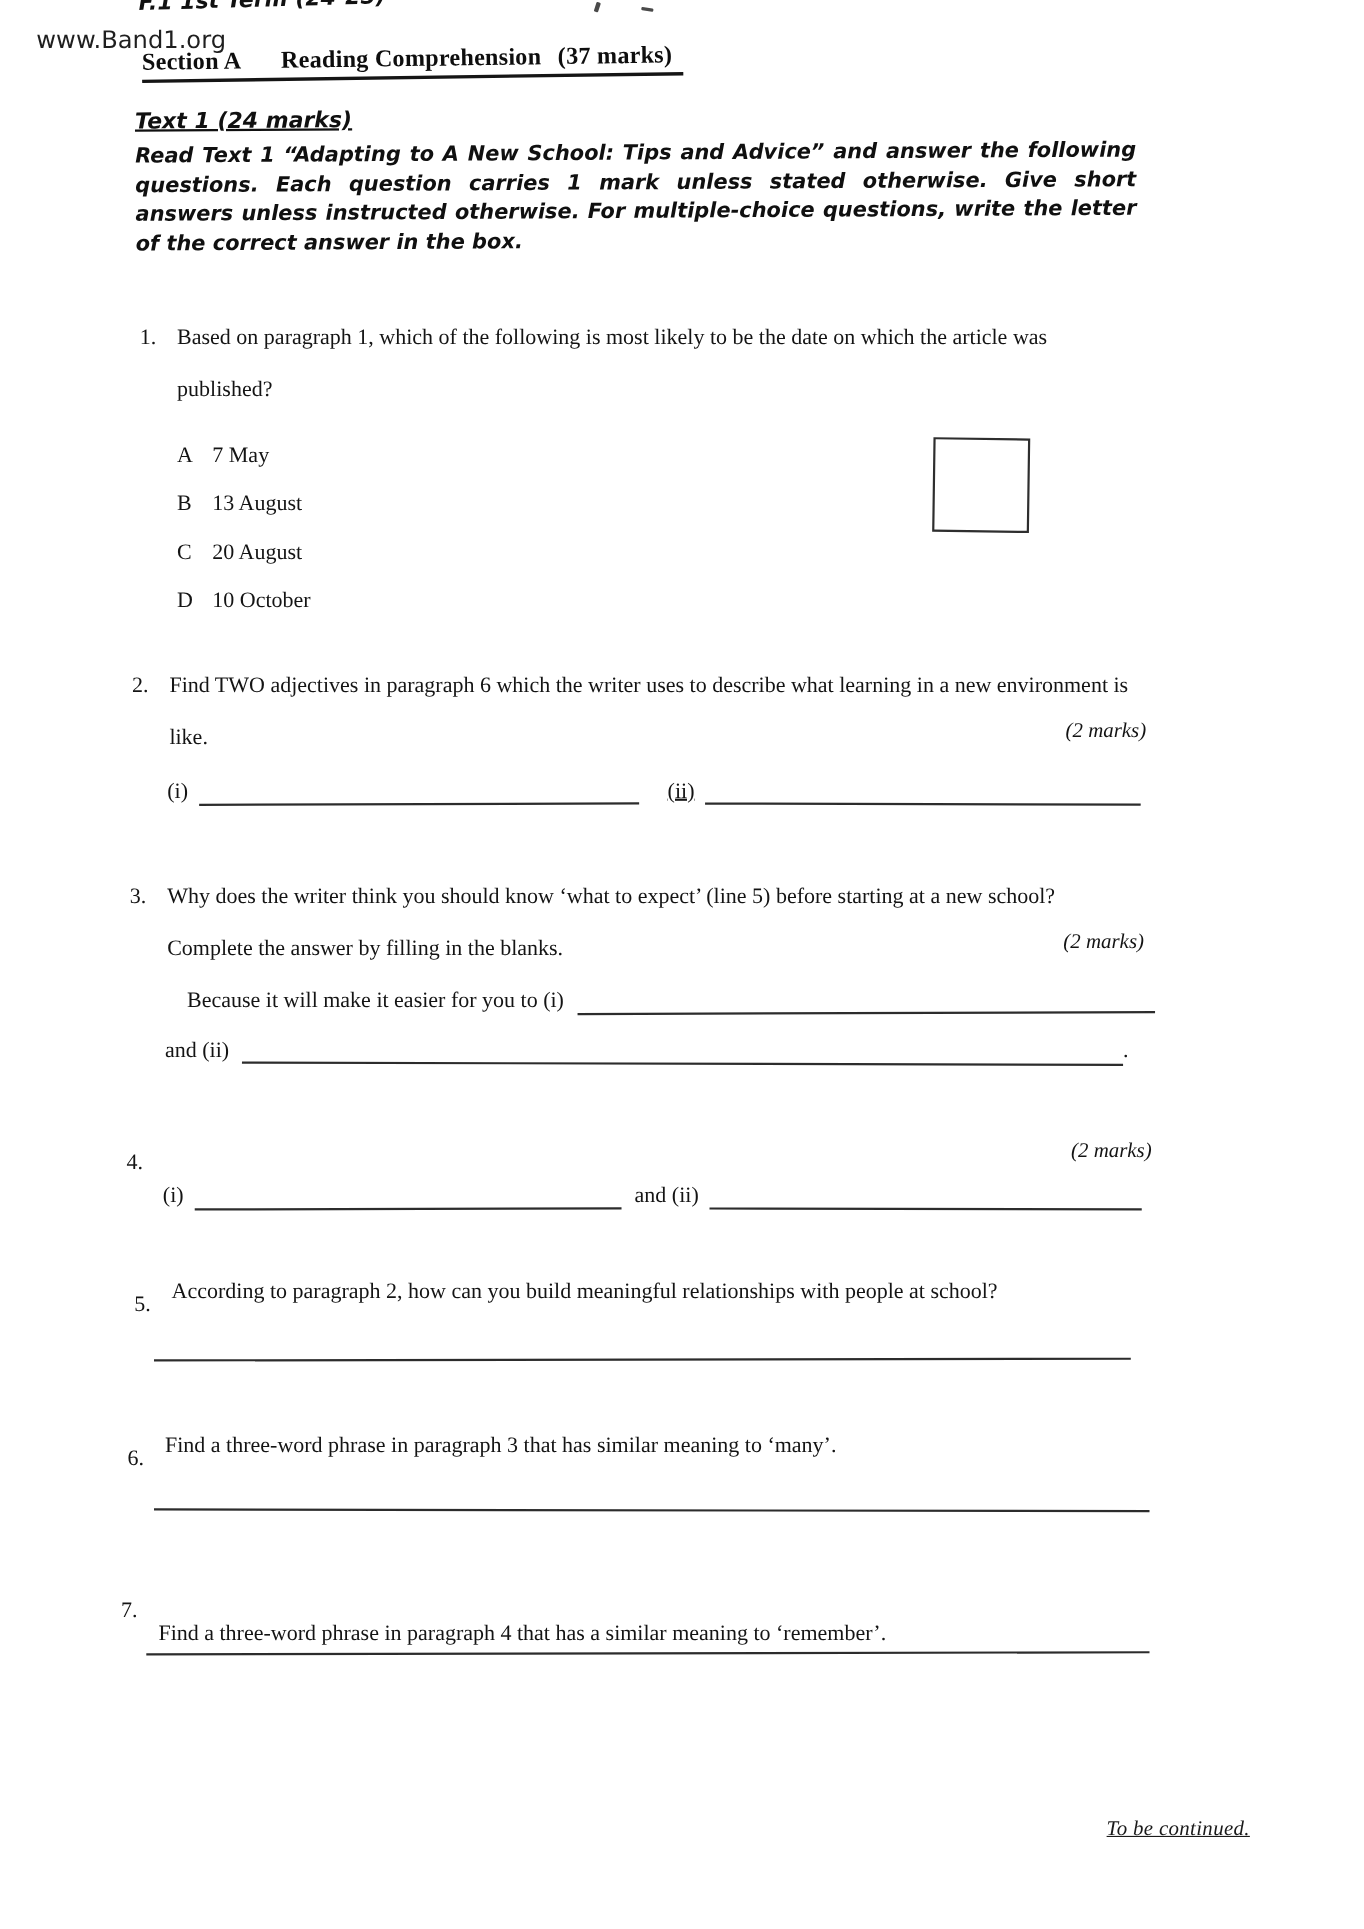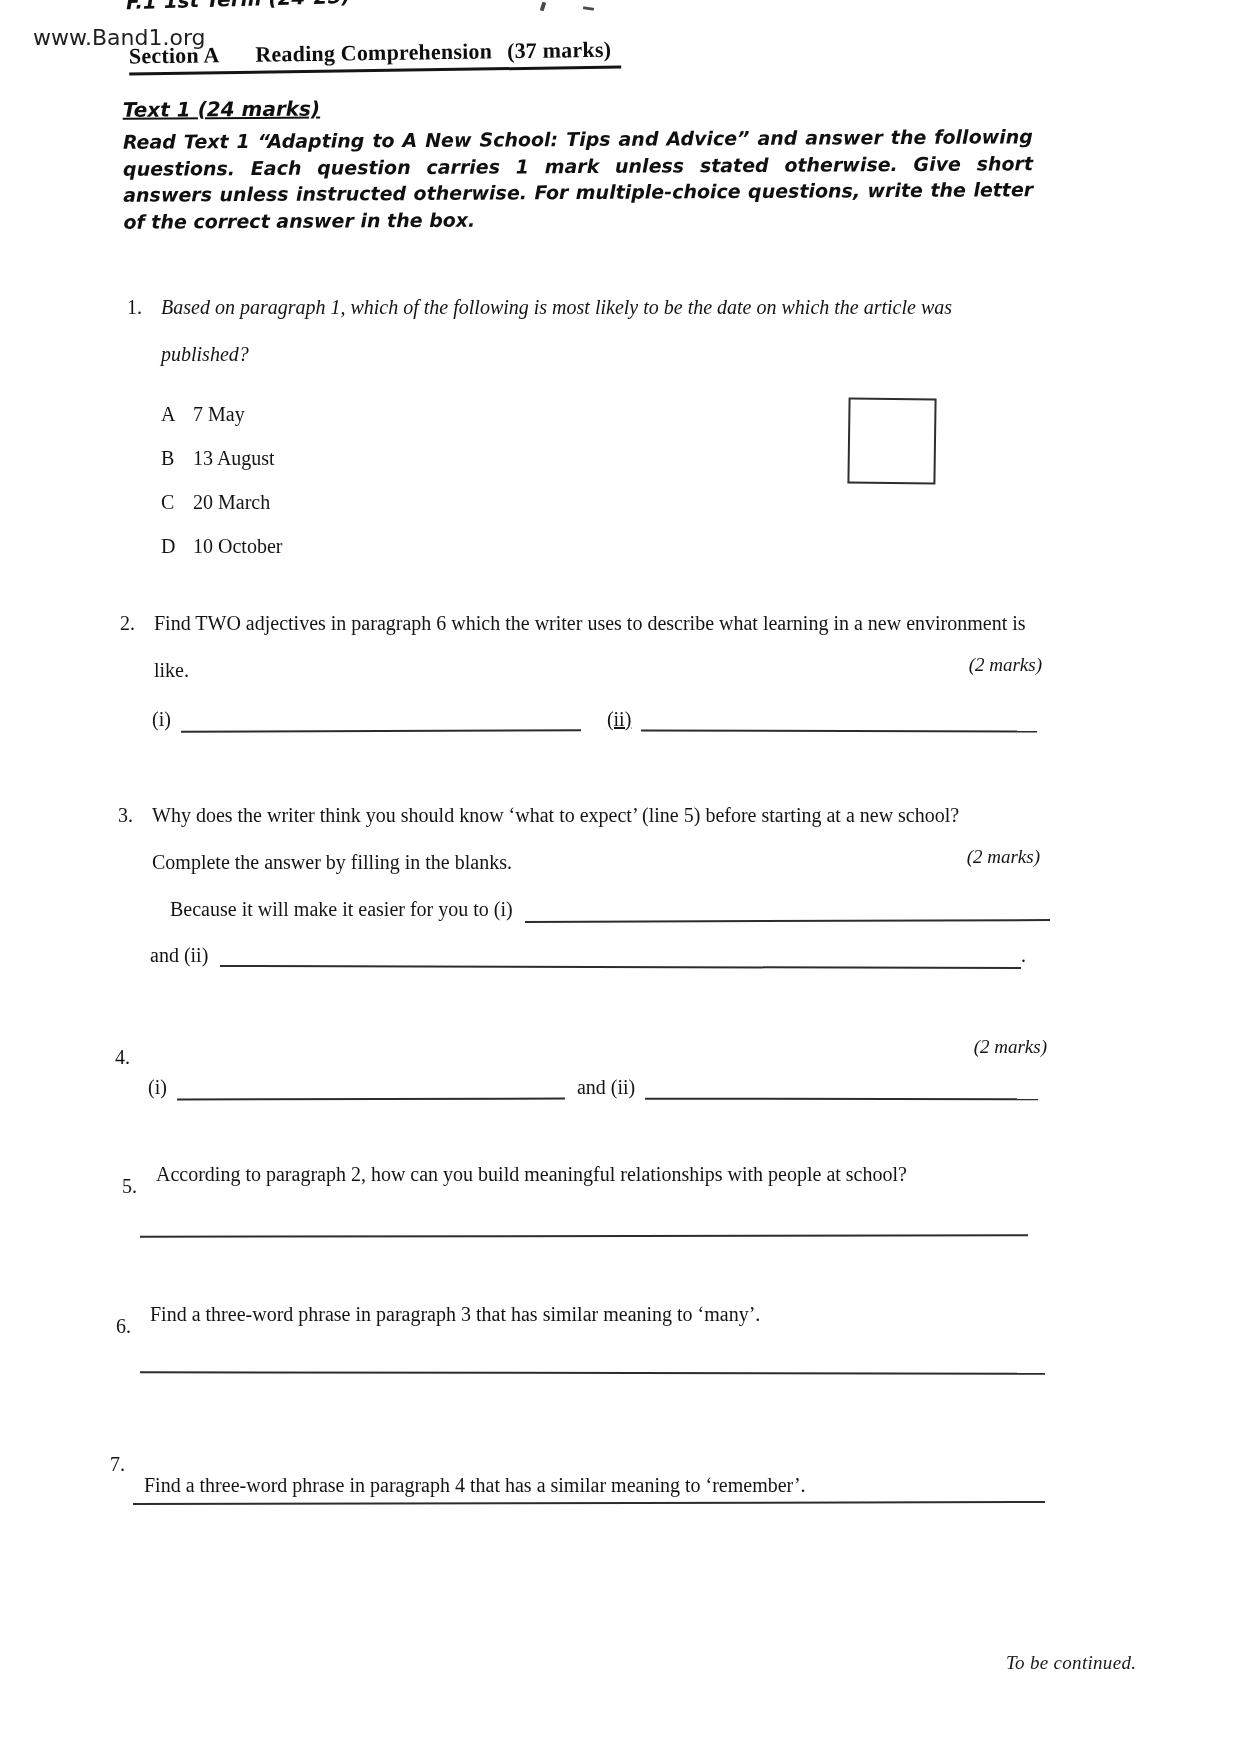--- a/index.html
+++ b/index.html
@@ -95,20 +95,21 @@
   .blank.flex { flex:1; }
   .answer-line {
     position:absolute; border-bottom:2px solid #2c2c2c; height:2px;
   }
 
   .footer-continued {
     left:1006px; top:1652px;
     font-style:italic; font-size:19px; color:#1a1a1a;
     font-family:"Liberation Serif", serif;
     letter-spacing:0.3px;
+    text-decoration:underline;
   }
 </style>
 </head>
 <body>
 
 <div class="abs watermark">www.Band1.org</div>
 <div class="abs term-line">F.1 1st Term (24-25)</div>
 <div class="abs artifact a1"></div>
 <div class="abs artifact a2"></div>
 
@@ -121,34 +122,34 @@
 </div>
 
 <div class="abs text1">
   <div class="text1-heading">Text 1 (24 marks)</div>
   <div class="text1-instructions">Read Text 1 “Adapting to A New School: Tips and Advice” and answer the following questions. Each question carries 1 mark unless stated otherwise. Give short answers unless instructed otherwise. For multiple-choice questions, write the letter of the correct answer in the box.</div>
 </div>
 
 <div class="q" style="left:127px; top:284px; width:910px;">
   <div class="qrow">
     <div class="qnum">1.</div>
-    <div class="qbody" style="width:876px;font-style:italic;">Based on paragraph 1, which of the following is most likely to be the date on which the article was published?</div>
+    <div class="qbody" style="width:876px;">Based on paragraph 1, which of the following is most likely to be the date on which the article was published?</div>
   </div>
   <div class="options">
     <div class="option">
       <span class="letter">A</span>
       <span>7 May</span>
     </div>
     <div class="option">
       <span class="letter">B</span>
       <span>13 August</span>
     </div>
     <div class="option">
       <span class="letter">C</span>
-      <span>20 March</span>
+      <span>20 August</span>
     </div>
     <div class="option">
       <span class="letter">D</span>
       <span>10 October</span>
     </div>
   </div>
 </div>
 <div class="abs answer-box"></div>
 
 <div class="q" style="left:120px; top:600px; width:922px;">

